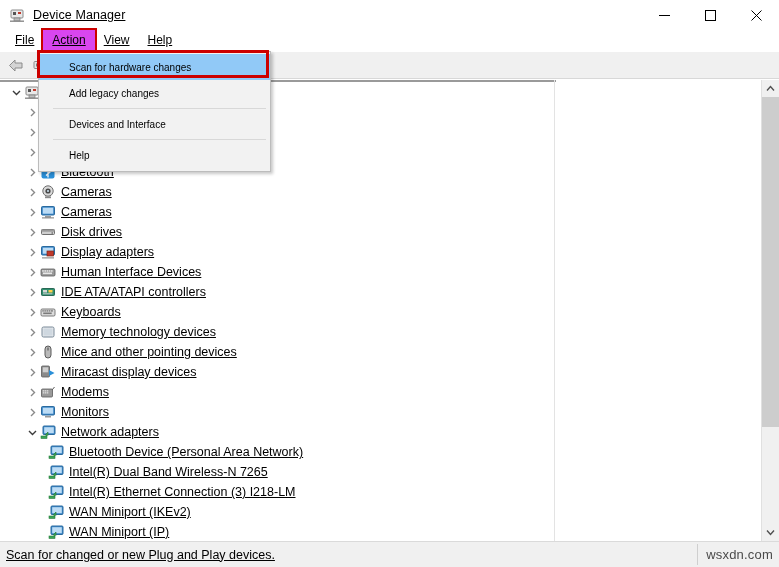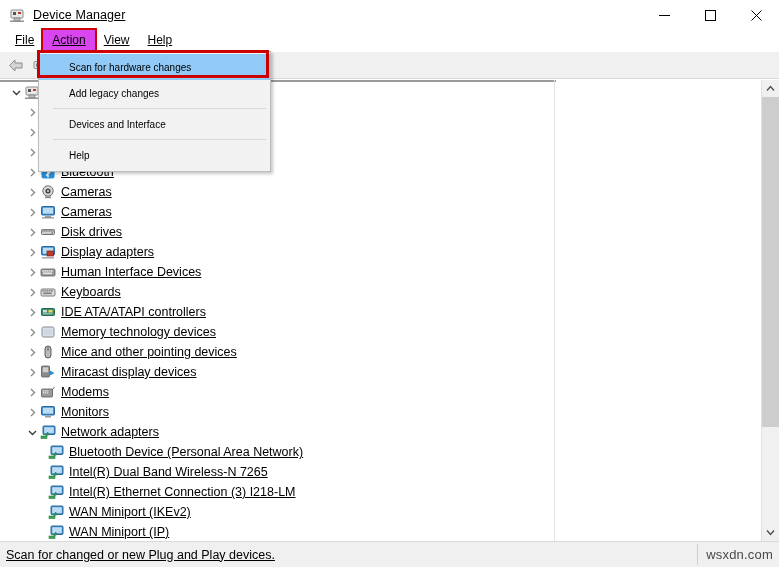--- a/index.html
+++ b/index.html
@@ -464,43 +464,43 @@
               </svg></span>
             <span class="row-label">Human Interface Devices</span>
           </div>
           <div class="row depth1">
             <span class="chev">
               <svg width="9" height="9" viewBox="0 0 9 9">
                 <path d="M3 1 L6.5 4.5 L3 8" fill="none" stroke="#8a8a8a" stroke-width="1.4"></path>
               </svg>
             </span>
             <span class="row-icon"><svg width="16" height="16" viewBox="0 0 16 16">
+                <rect x="1.5" y="4.5" width="13" height="7" rx=".8" fill="#2f8f6f" stroke="#1d5f49" stroke-width=".9"></rect>
+                <rect x="3" y="6" width="4" height="2.5" fill="#d6d6d6"></rect>
+                <rect x="8.5" y="6" width="4" height="2.5" fill="#ffd24a"></rect>
+                <rect x="3" y="9.3" width="9.5" height="1" fill="#c9c9c9"></rect>
+              </svg></span>
+            <span class="row-label">IDE ATA/ATAPI controllers</span>
+          </div>
+          <div class="row depth1">
+            <span class="chev">
+              <svg width="9" height="9" viewBox="0 0 9 9">
+                <path d="M3 1 L6.5 4.5 L3 8" fill="none" stroke="#8a8a8a" stroke-width="1.4"></path>
+              </svg>
+            </span>
+            <span class="row-icon"><svg width="16" height="16" viewBox="0 0 16 16">
                 <rect x="1" y="5" width="14" height="7" rx="1.2" fill="#dcdcdc" stroke="#6e6e6e" stroke-width=".9"></rect>
                 <rect x="2.3" y="6.2" width="1.5" height="1.4" fill="#7a7a7a"></rect>
                 <rect x="4.4" y="6.2" width="1.5" height="1.4" fill="#7a7a7a"></rect>
                 <rect x="6.5" y="6.2" width="1.5" height="1.4" fill="#7a7a7a"></rect>
                 <rect x="8.6" y="6.2" width="1.5" height="1.4" fill="#7a7a7a"></rect>
                 <rect x="10.7" y="6.2" width="2.2" height="1.4" fill="#7a7a7a"></rect>
                 <rect x="3.2" y="8.5" width="8.5" height="1.6" fill="#7a7a7a"></rect>
               </svg></span>
             <span class="row-label">Keyboards</span>
-          </div>
-          <div class="row depth1">
-            <span class="chev">
-              <svg width="9" height="9" viewBox="0 0 9 9">
-                <path d="M3 1 L6.5 4.5 L3 8" fill="none" stroke="#8a8a8a" stroke-width="1.4"></path>
-              </svg>
-            </span>
-            <span class="row-icon"><svg width="16" height="16" viewBox="0 0 16 16">
-                <rect x="1.5" y="4.5" width="13" height="7" rx=".8" fill="#2f8f6f" stroke="#1d5f49" stroke-width=".9"></rect>
-                <rect x="3" y="6" width="4" height="2.5" fill="#d6d6d6"></rect>
-                <rect x="8.5" y="6" width="4" height="2.5" fill="#ffd24a"></rect>
-                <rect x="3" y="9.3" width="9.5" height="1" fill="#c9c9c9"></rect>
-              </svg></span>
-            <span class="row-label">IDE ATA/ATAPI controllers</span>
           </div>
           <div class="row depth1">
             <span class="chev">
               <svg width="9" height="9" viewBox="0 0 9 9">
                 <path d="M3 1 L6.5 4.5 L3 8" fill="none" stroke="#8a8a8a" stroke-width="1.4"></path>
               </svg>
             </span>
             <span class="row-icon"><svg width="16" height="16" viewBox="0 0 16 16">
                 <rect x="2" y="3" width="12" height="10" rx="1.5" fill="#e2e6ea" stroke="#7a8a99" stroke-width="1"></rect>
                 <rect x="3.6" y="4.6" width="8.8" height="6.8" fill="#cfd8e0"></rect>

